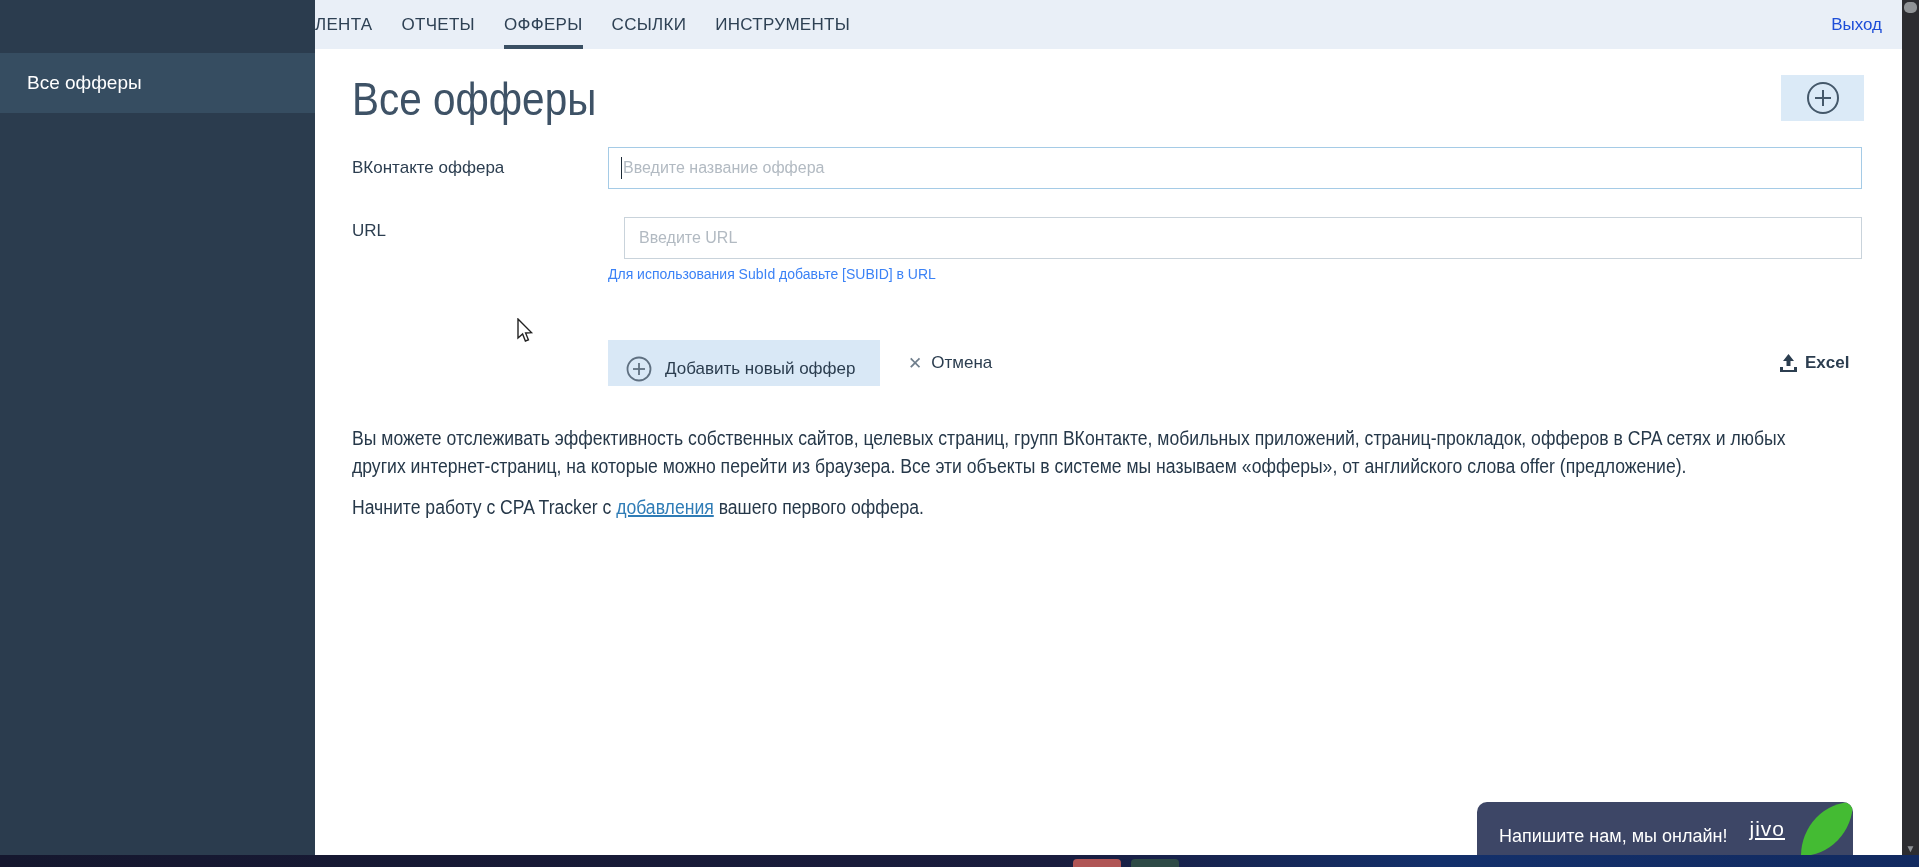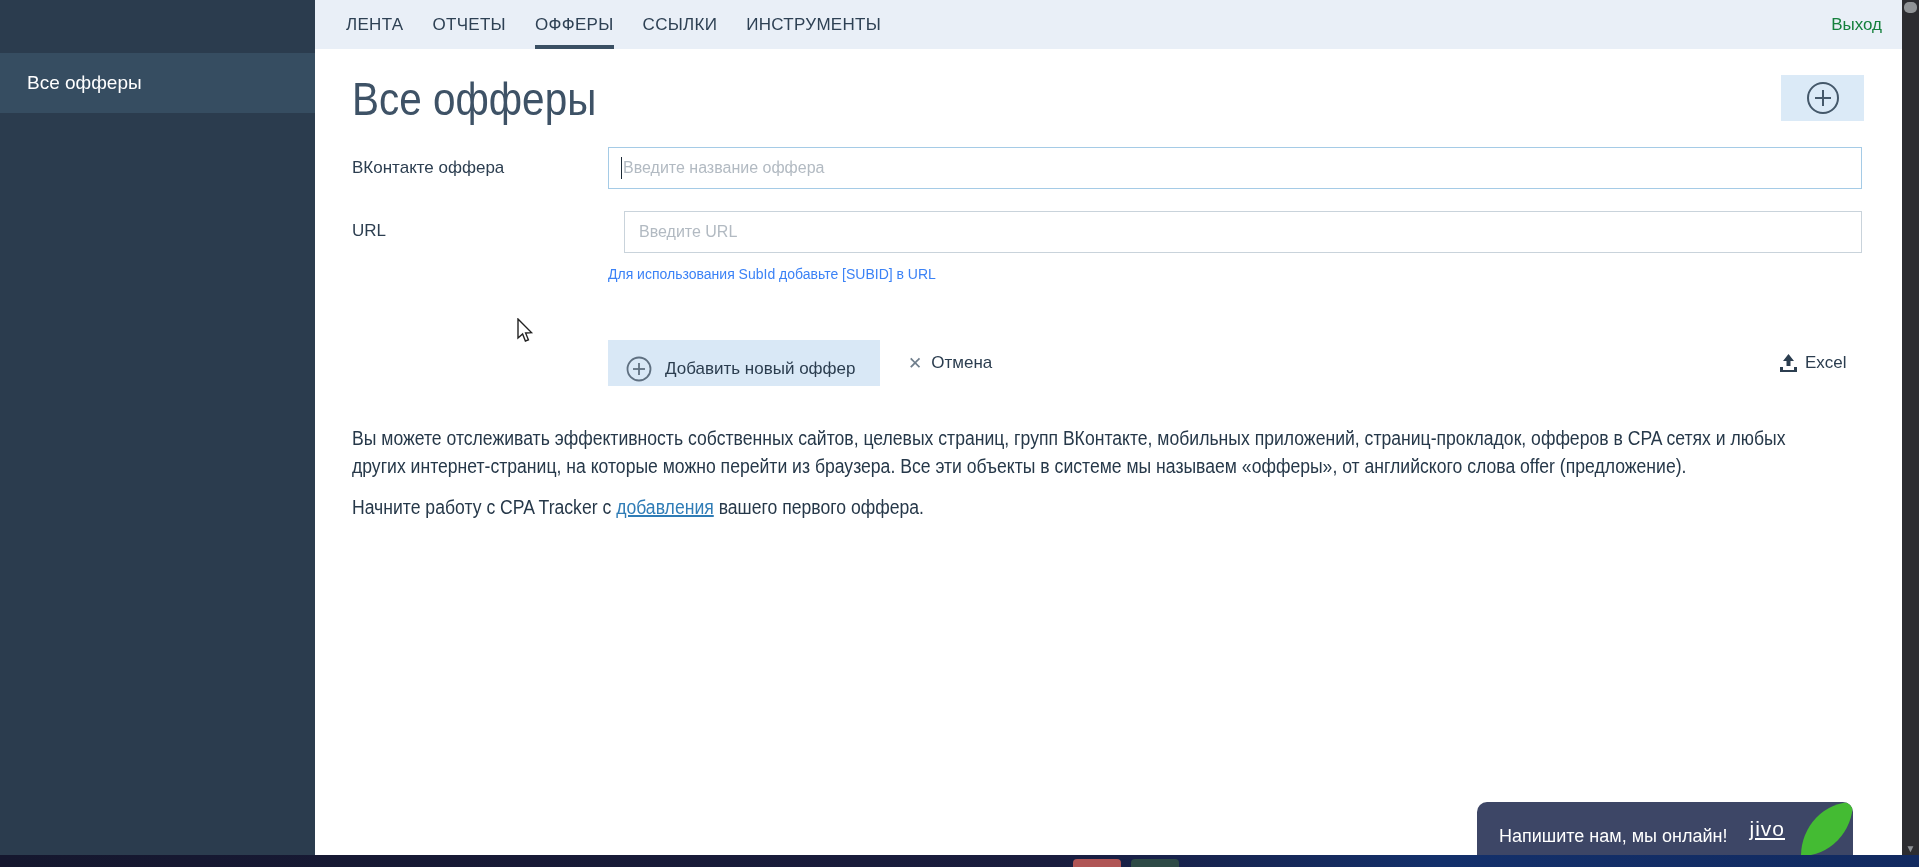--- a/index.html
+++ b/index.html
@@ -1,27 +1,27 @@
 <!DOCTYPE html>
 <html><head>
 <meta charset="utf-8">
 <style>
   * { margin:0; padding:0; box-sizing:border-box; }
   html,body { width:1919px; height:867px; overflow:hidden; }
   body { font-family:"Liberation Sans", sans-serif; background:#fff; position:relative; }
 
   
   .topnav { position:absolute; left:315px; top:0; width:1587px; height:49px;
-    background:#e9eff7; display:flex; align-items:stretch; padding-left:31px; }
+    background:#e9eff7; display:flex; align-items:stretch; }
   .tab { display:flex; align-items:center; margin-right:29px; font-size:17px;
     color:#2e4154; letter-spacing:0.3px; cursor:pointer;
     border-bottom:4px solid transparent; padding-top:4px; }
   .tab.active { border-bottom-color:#3a4f63; }
   .logout { position:absolute; right:20px; top:0; height:49px; display:flex;
-    align-items:center; font-size:17px; color:#15803d; cursor:pointer; }
+    align-items:center; font-size:17px; color:#1d4ed8; cursor:pointer; }
 
   
   .sidebar { position:absolute; left:0; top:0; width:315px; height:855px; background:#2b3c4e; }
   .side-head { position:absolute; left:0; top:0; width:315px; height:49px; background:#1e2e3d;
     display:flex; align-items:center; justify-content:center; }
   .logo { color:#fff; font-size:20px; letter-spacing:0.8px; font-weight:400; }
   .logo b { font-weight:700; }
   .collapse-tag { position:absolute; right:4px; top:6px; width:26px; height:26px;
     background:#16242f; clip-path:polygon(34% 0,100% 0,100% 100%,34% 100%,0 50%);
     display:flex; align-items:center; justify-content:center; cursor:pointer; }
@@ -46,21 +46,21 @@
   .hint { position:absolute; left:608px; top:266px; font-size:14px; color:#3b82f6; }
 
   .btn-primary { position:absolute; left:608px; top:340px; height:46px; background:#d9e8f6;
     display:flex; align-items:center; padding:12px 24px 0 18px; cursor:pointer; }
   .btn-primary .txt { font-size:17px; color:#2b3d4f; margin-left:13px; }
   .btn-cancel { position:absolute; left:908px; top:340px; height:46px; display:flex;
     align-items:center; cursor:pointer; }
   .btn-cancel .x { font-size:17px; color:#6f7e8c; margin-right:9px; }
   .btn-cancel .txt { font-size:17px; color:#2b3d4f; }
   .btn-excel { position:absolute; left:1779px; top:340px; height:46px; display:flex;
-    align-items:center; cursor:pointer; }
+    align-items:center; cursor:pointer;font-weight:bold; }
   .btn-excel .txt { font-size:17px; color:#2b3d4f; margin-left:7px; }
 
   .desc { position:absolute; left:352px; color:#263849; font-size:20px; line-height:28px;
     transform:scaleX(0.88); transform-origin:left top; }
   .desc-1 { top:424px; width:1694px; }
   .desc-2 { top:493px; width:1694px; }
   .desc a { color:#2f7cb6; text-decoration:underline; cursor:pointer; }
 
   
   .jivo { position:absolute; left:1477px; top:802px; width:376px; height:53px;
@@ -114,21 +114,21 @@
   </svg>
 </div>
 
 <div class="form-label" style="top:158px;">ВКонтакте оффера</div>
 <div class="input-wrap focused" style="top:147px;">
   <input type="text" placeholder="Введите название оффера" style="">
   <div class="caret"></div>
 </div>
 
 <div class="form-label" style="top:221px;">URL</div>
-<div class="input-wrap" style="top:211px;padding-left:16px;">
+<div class="input-wrap" style="top:217px;padding-left:16px;">
   <input type="text" placeholder="Введите URL" style="">
 </div>
 
 <div class="hint">Для использования SubId добавьте [SUBID] в URL</div>
 
 <div class="btn-primary">
   <svg width="26" height="26" viewBox="0 0 26 26">
     <circle cx="13" cy="13" r="11.5" fill="none" stroke="#5f7081" stroke-width="1.8"></circle>
     <line x1="13" y1="7" x2="13" y2="19" stroke="#5f7081" stroke-width="1.8"></line>
     <line x1="7" y1="13" x2="19" y2="13" stroke="#5f7081" stroke-width="1.8"></line>

